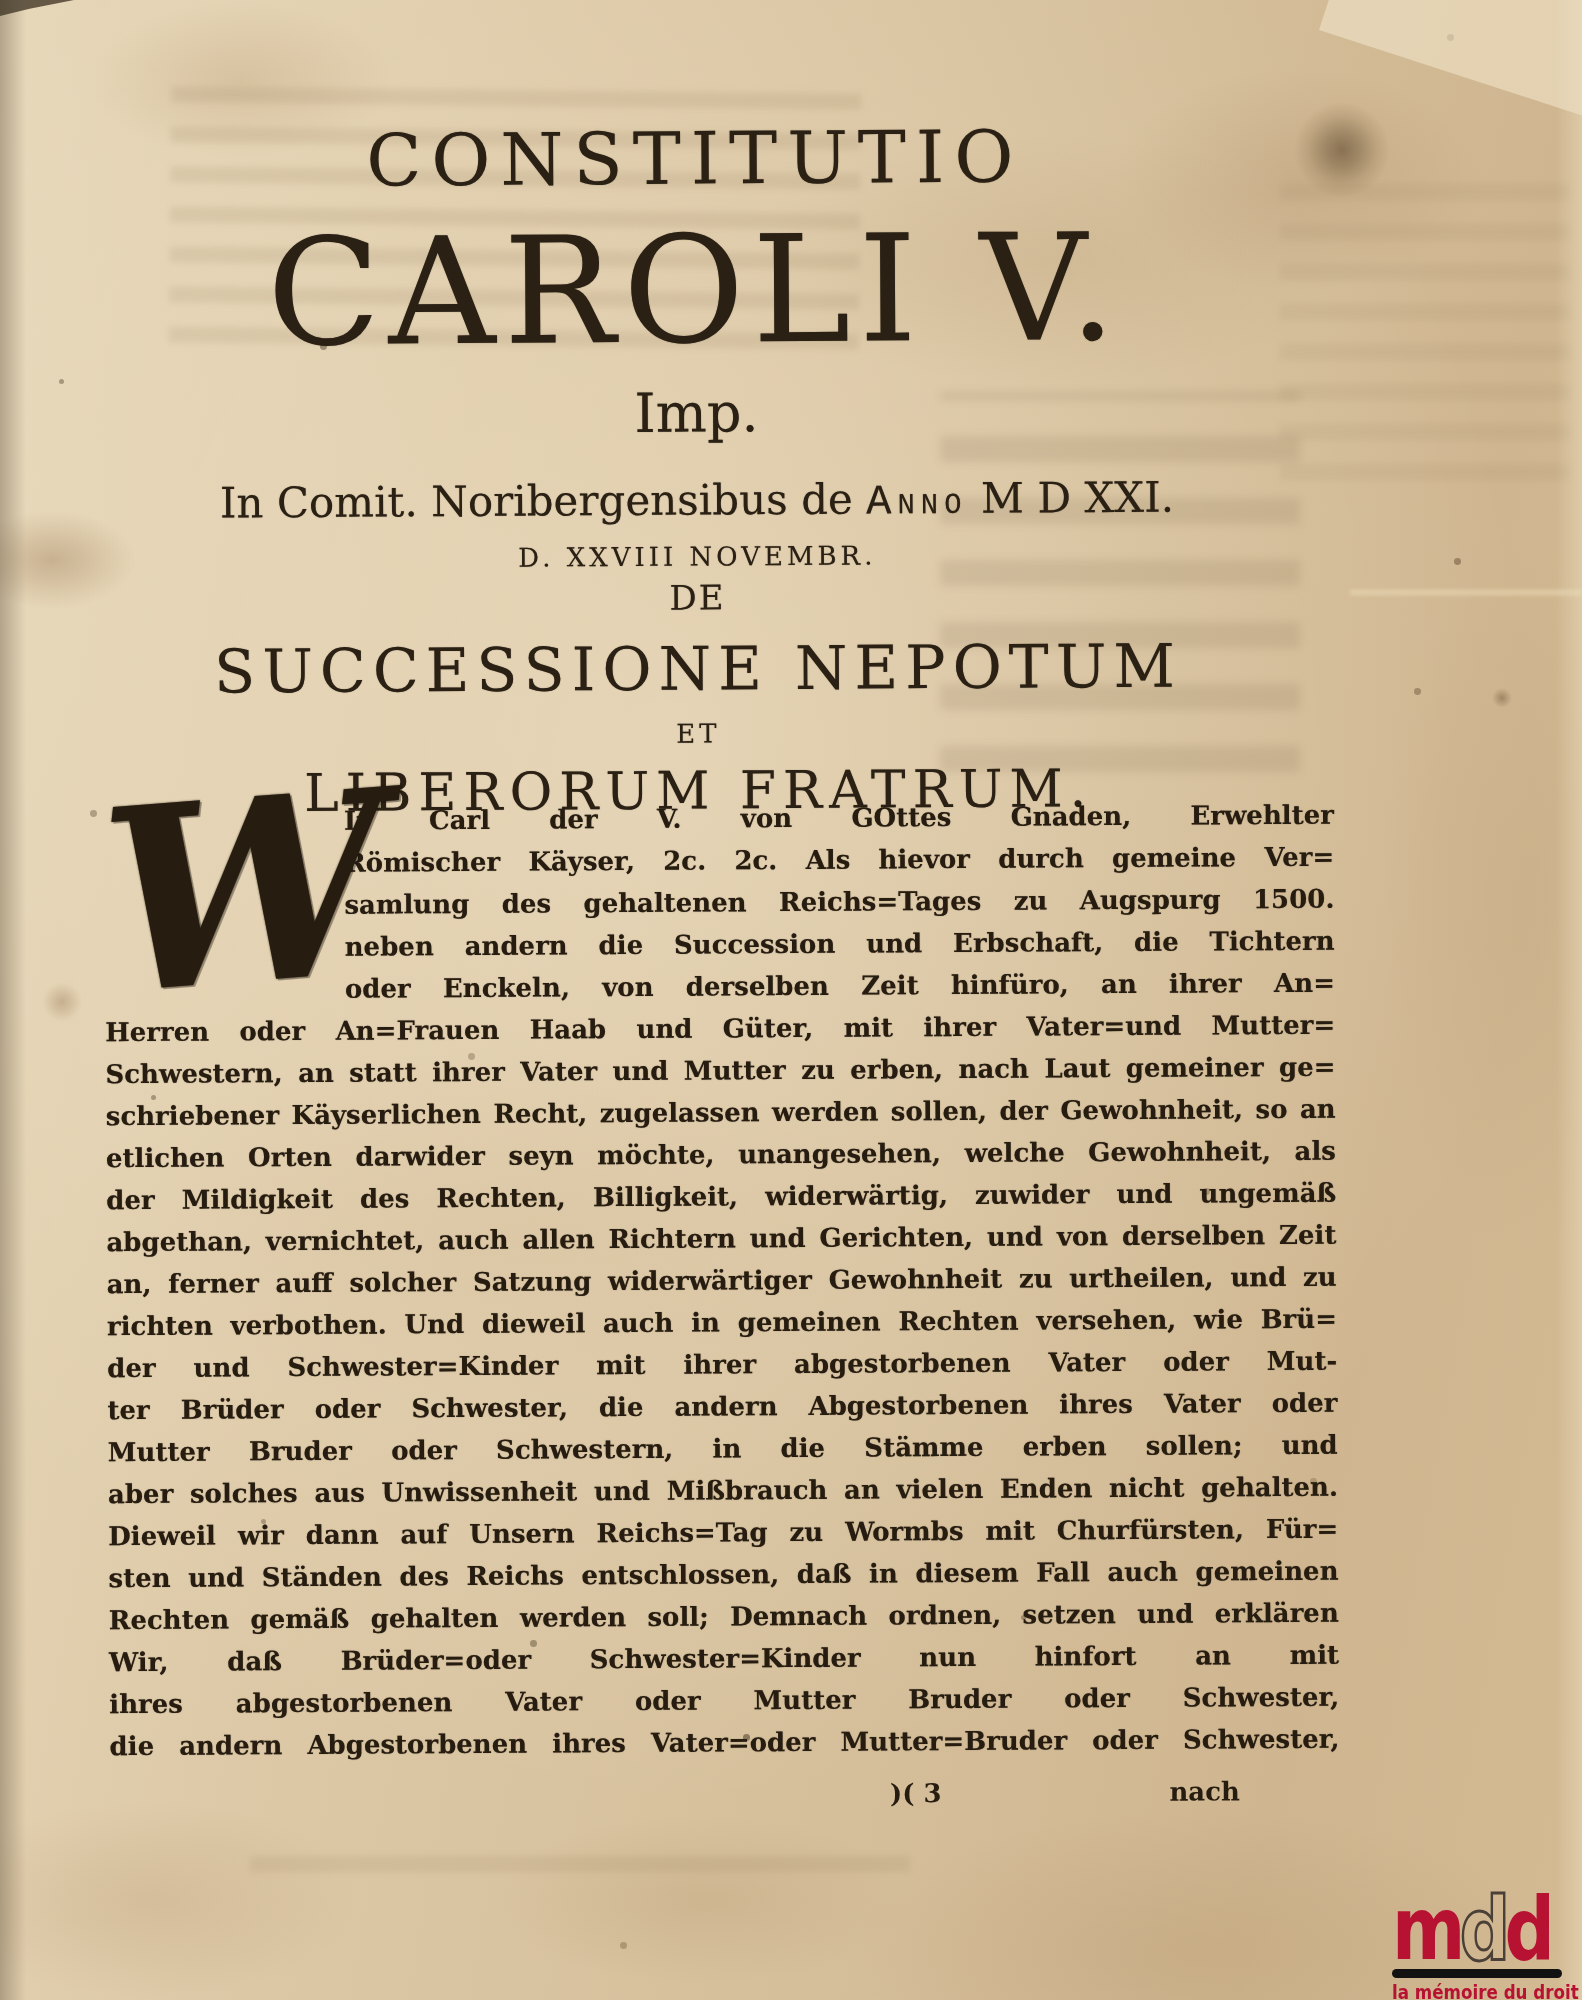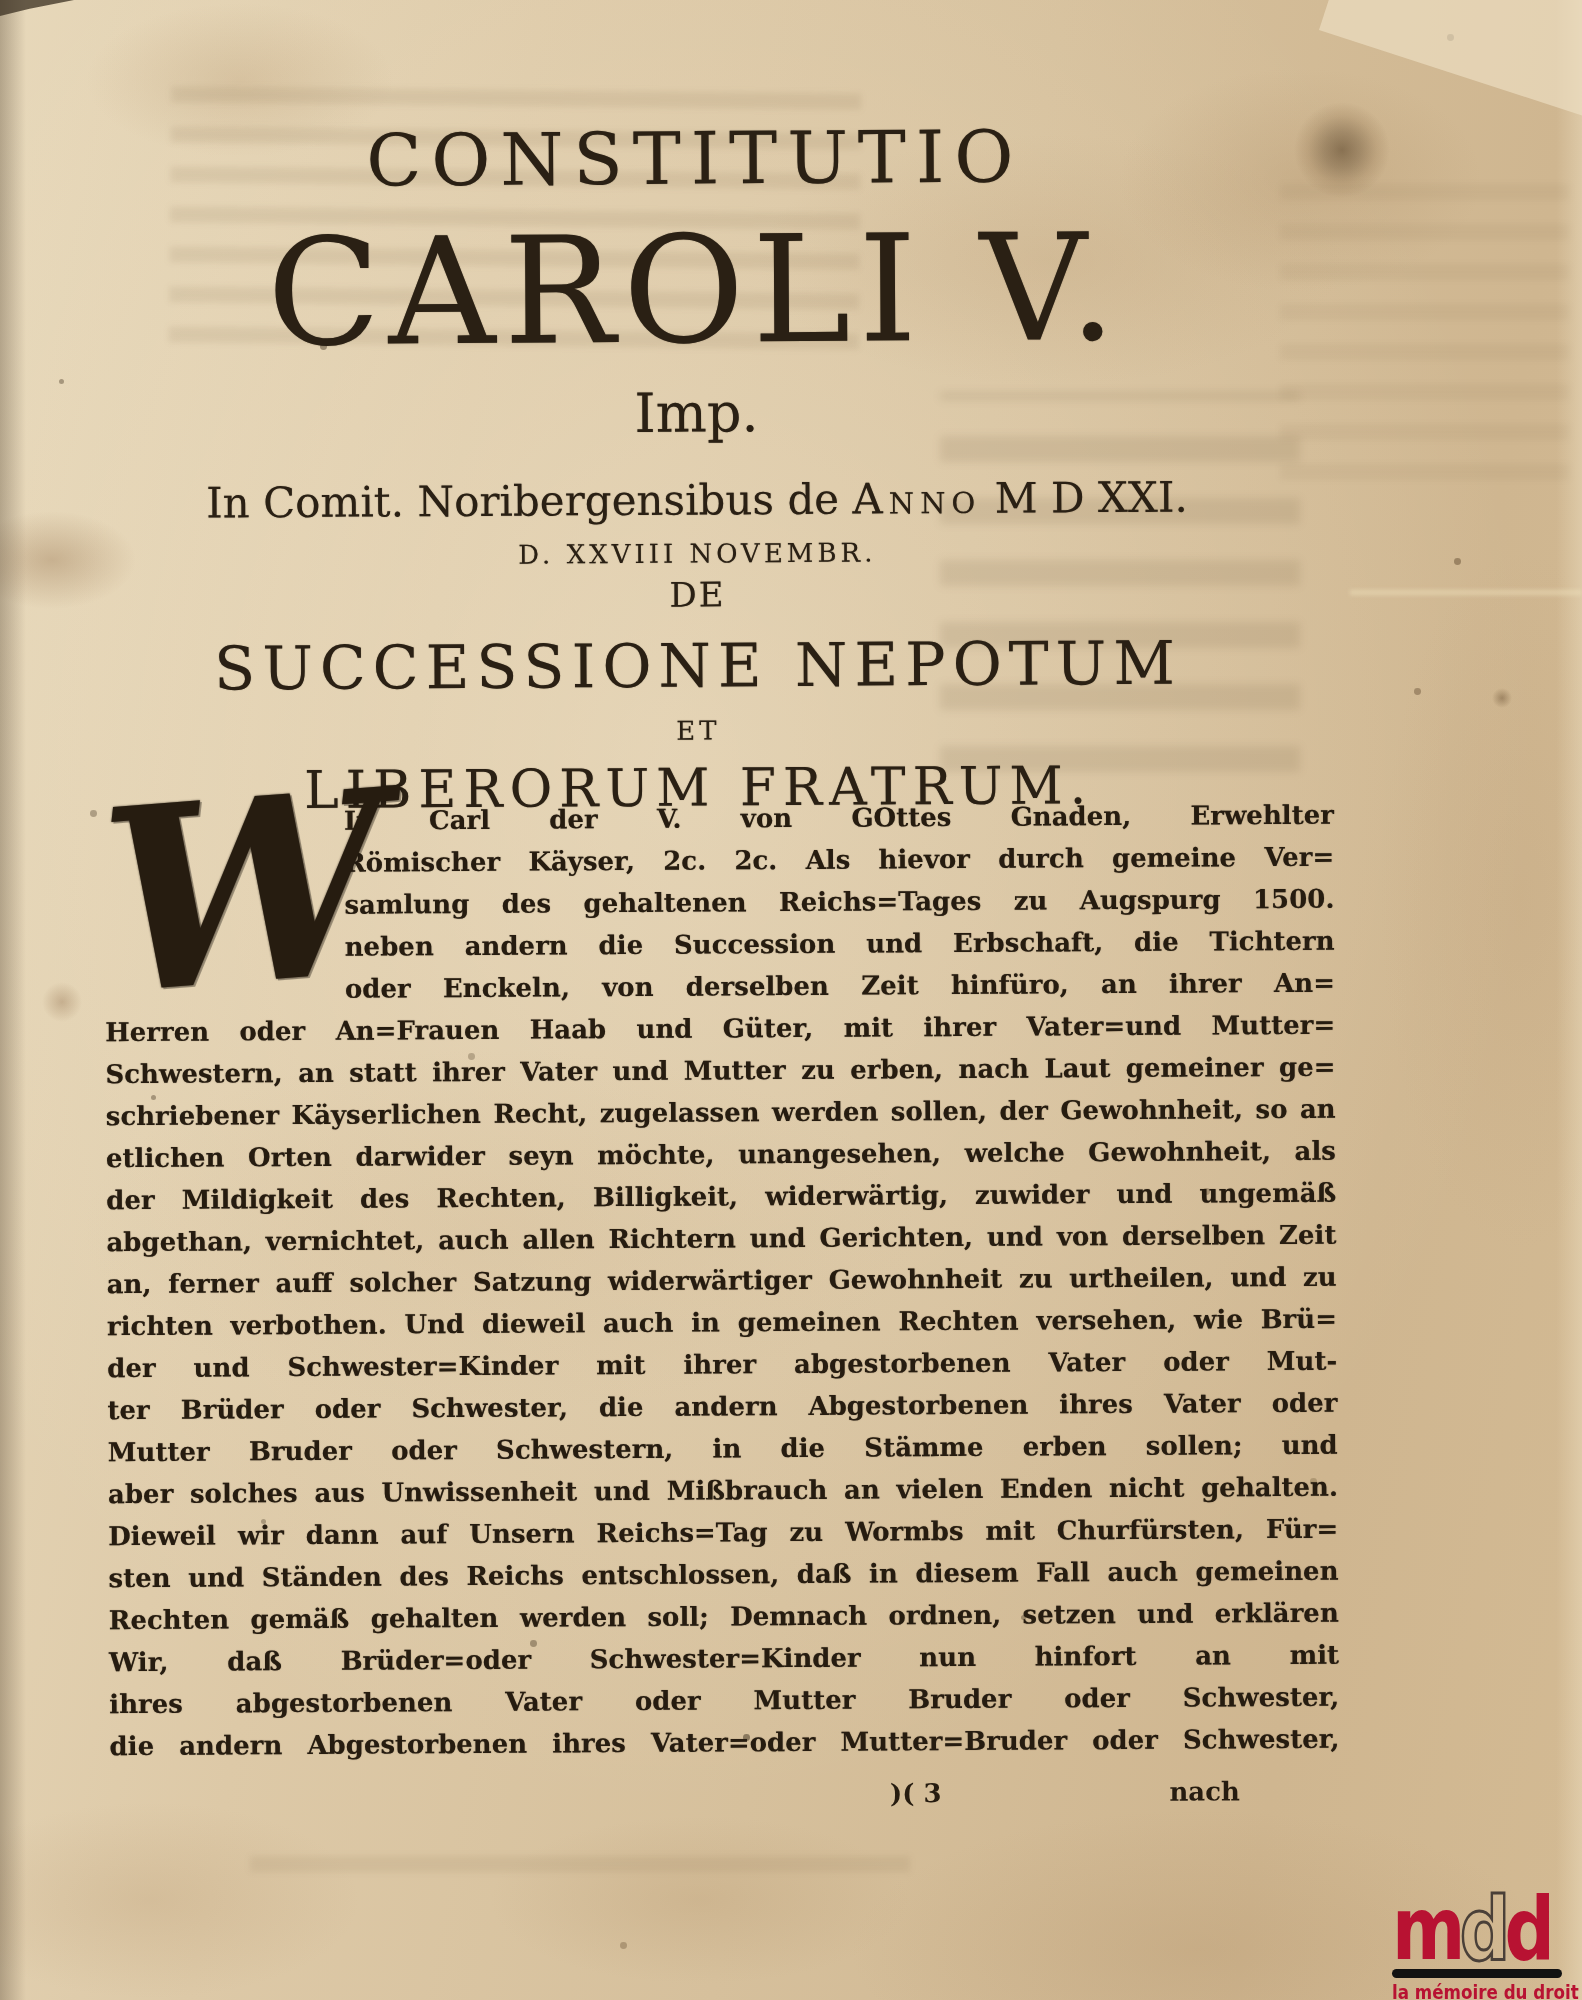--- a/index.html
+++ b/index.html
@@ -59,21 +59,21 @@
       622px 1944px 0 2px rgba(100,78,48,.35), 1022px 1616px 0 1px rgba(70,55,35,.40),
       1312px 1480px 0 2px rgba(100,78,48,.30), 262px 1520px 0 1px rgba(70,55,35,.35),
       470px 1055px 0 2px rgba(80,62,40,.30);}
   
   .content{position:absolute;inset:0;transform:rotate(-.35deg);color:#2a2014;}
   .header{position:absolute;left:60px;top:0;width:1280px;text-align:center;}
   .t-constitutio{margin-top:118px;font-size:72px;line-height:80px;letter-spacing:10px;}
   .t-caroli{margin-top:8px;font-size:148px;line-height:168px;letter-spacing:8px;}
   .t-imp{margin-top:8px;font-size:54px;line-height:62px;}
   .t-comit{margin-top:30px;font-size:42px;line-height:52px;}
-  .t-comit .anno{font-variant:small-caps;letter-spacing:6px;}
+  .t-comit .anno{font-variant:small-caps;letter-spacing:6px;font-family:Liberation Mono, monospace;}
   .t-date{margin-top:10px;font-size:26px;line-height:34px;letter-spacing:4px;font-variant:small-caps;text-transform:uppercase;}
   .t-de{margin-top:4px;font-size:34px;line-height:40px;letter-spacing:2px;}
   .t-succ{margin-top:16px;font-size:60px;line-height:70px;letter-spacing:7px;}
   .t-et{margin-top:14px;font-size:26px;line-height:32px;letter-spacing:4px;}
   .t-lib{margin-top:10px;font-size:52px;line-height:62px;letter-spacing:7px;}
   .header > div{text-shadow:0 0 1px rgba(42,32,20,.55);}
   
   .body-block{position:absolute;left:105px;top:797px;width:1230px;color:#261c10;}
   .dropcap{
     position:absolute;left:0;top:-22px;width:235px;height:230px;

